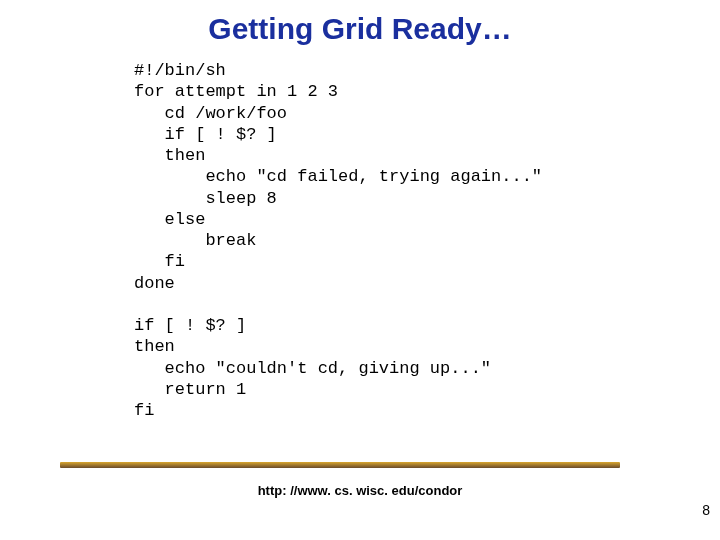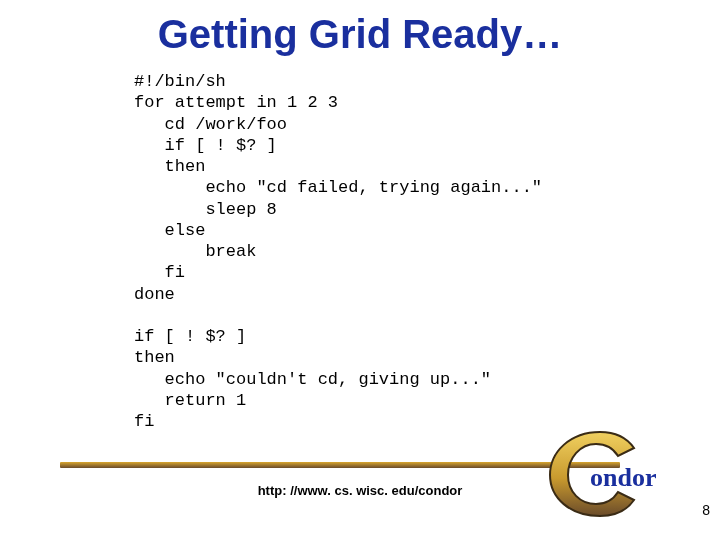--- a/index.html
+++ b/index.html
@@ -13,21 +13,21 @@
     overflow: hidden;
   }
   .slide {
     width: 720px;
     height: 540px;
     position: relative;
   }
   .title {
     font-family: 'Comic Sans MS', 'Chalkboard SE', cursive, sans-serif;
     font-weight: bold;
-    font-size: 40px;
+    font-size: 30px;
     color: #1a2f9e;
     text-align: center;
     padding-top: 12px;
     margin: 0;
   }
   .code {
     font-family: 'Courier New', Courier, monospace;
     font-size: 17px;
     line-height: 1.25;
     white-space: pre;
@@ -91,43 +91,18 @@
 done
 
 if [ ! $? ]
 then
    echo "couldn't cd, giving up..."
    return 1
 fi</div>
 
   <div class="hr-line"></div>
 
-  <div class="condor-logo">
-    <svg viewBox="0 0 150 100" width="150" height="100">
-
-      <defs>
-        <linearGradient id="cgrad" x1="0" y1="0" x2="0" y2="1">
-          <stop offset="0%" stop-color="#f0d060"></stop>
-          <stop offset="55%" stop-color="#c99a2e"></stop>
-          <stop offset="100%" stop-color="#6a4b2a"></stop>
-        </linearGradient>
-      </defs>
-      <path d="M70 12
-               C 40 12, 20 32, 20 55
-               C 20 78, 40 96, 70 96
-               C 85 96, 97 90, 104 80
-               L 88 72
-               C 83 80, 75 84, 66 84
-               C 50 84, 38 72, 38 55
-               C 38 38, 50 24, 66 24
-               C 75 24, 83 28, 88 36
-               L 104 28
-               C 97 18, 85 12, 70 12 Z" fill="url(#cgrad)" stroke="#3a2b15" stroke-width="2"></path>
-
-      <text x="60" y="66" font-family="Georgia, 'Times New Roman', serif" font-size="26" fill="#1a2f9e" font-weight="bold">ondor</text>
-    </svg>
-  </div>
 
   <div class="footer-url">http: //www. cs. wisc. edu/condor</div>
 
   <div class="page-num">8</div>
 
 </div>
 
 </body></html>

